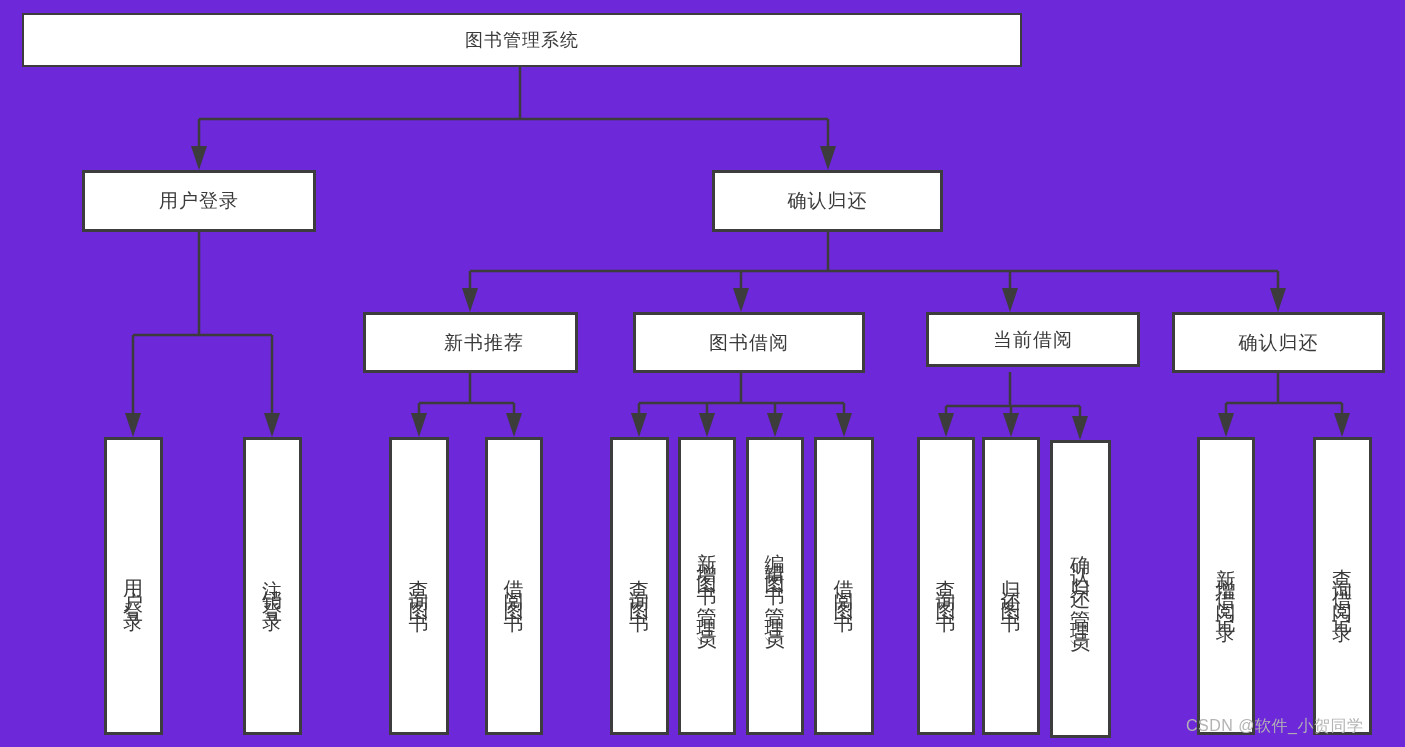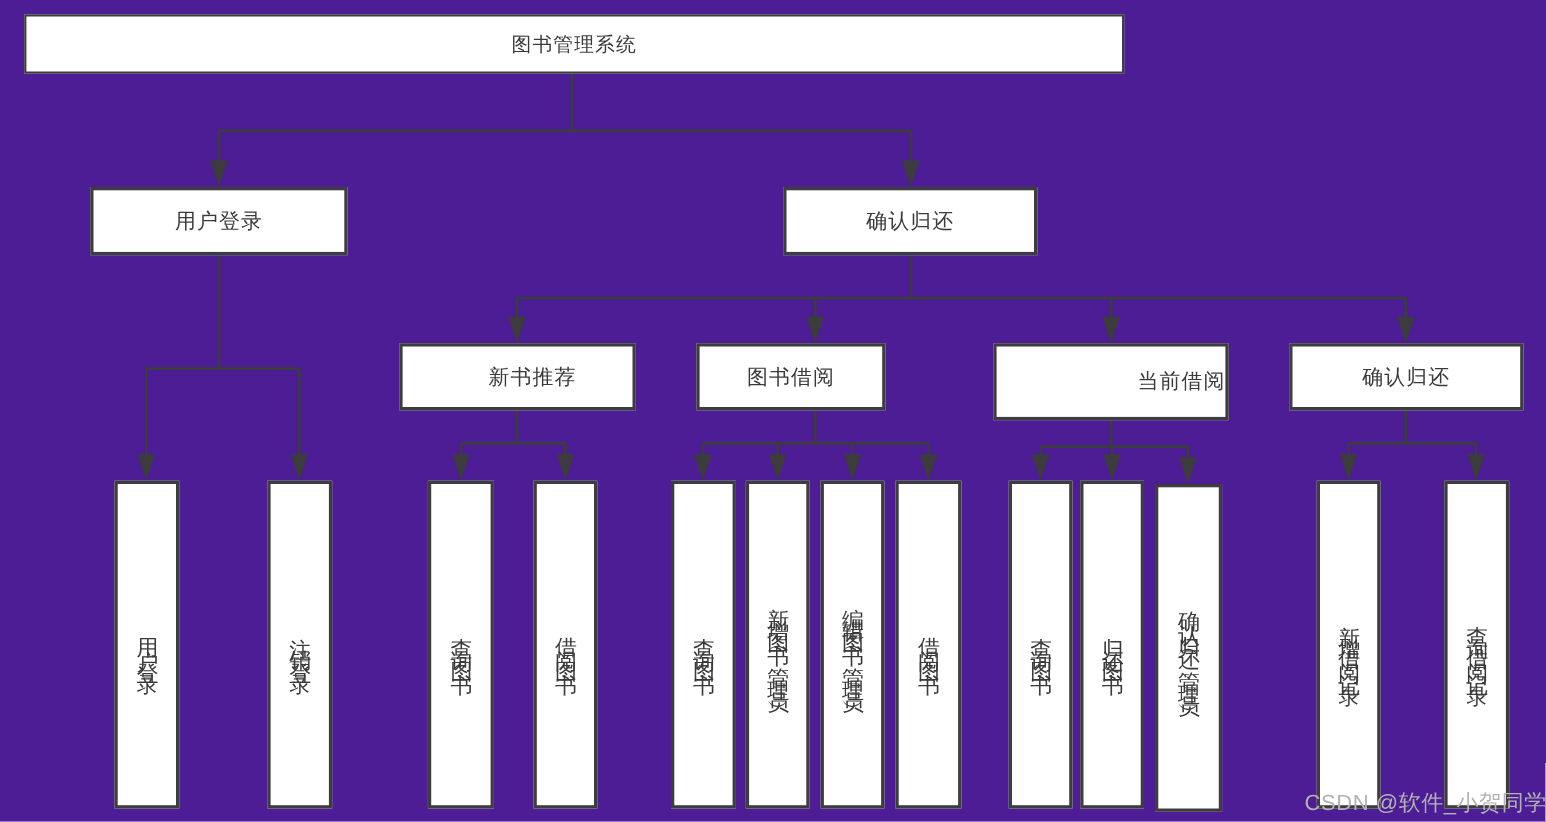--- a/index.html
+++ b/index.html
@@ -1,19 +1,19 @@
 <!DOCTYPE html>
 <html><head>
 <meta charset="utf-8">
 <style>
   html,body{margin:0;padding:0;background:#ffffff;}
   .canvas{
     position:relative;
     width:1405px;height:747px;
-    background:#4c1d95;
+    background:#6d28d9;
     font-family:"Liberation Sans","DejaVu Sans",sans-serif;
     color:#3a3a3a;
     overflow:hidden;
   }
   svg.connectors{position:absolute;left:0;top:0;width:1405px;height:747px;}
   .node{
     position:absolute;
     box-sizing:border-box;
     background:#ffffff;
     border:3px solid #3d3d3d;
@@ -26,21 +26,21 @@
     writing-mode:vertical-rl;
     text-orientation:mixed;
     font-size:20px;
     line-height:1;
     letter-spacing:11px;
     white-space:nowrap;
   }
   .watermark{
     position:absolute;
     left:1186px;top:716px;
-    font-size:20px;
+    font-size:16px;
     color:#b3b3b3;
     letter-spacing:0.5px;
     white-space:nowrap;
   }
 </style>
 </head>
 <body>
 
 <div class="canvas">
 
@@ -91,24 +91,24 @@
   <div class="node header" style="left:82px;top:170px;width:234px;height:62px;">
     <span>用户登录</span>
   </div>
   <div class="node header" style="left:712px;top:170px;width:231px;height:62px;">
     <span>确认归还</span>
   </div>
 
   <div class="node header" style="left:363px;top:312px;width:215px;height:61px;padding-left:27px;">
     <span>新书推荐</span>
   </div>
-  <div class="node header" style="left:633px;top:312px;width:172px;height:61px;font-family:Liberation Mono, monospace;">
+  <div class="node header" style="left:633px;top:312px;width:232px;height:61px;font-family:Liberation Mono, monospace;">
     <span>图书借阅</span>
   </div>
-  <div class="node header" style="left:903px;top:312px;width:214px;height:70px;justify-content:flex-end;">
+  <div class="node header" style="left:926px;top:312px;width:214px;height:55px;">
     <span>当前借阅</span>
   </div>
   <div class="node header" style="left:1172px;top:312px;width:213px;height:61px;">
     <span>确认归还</span>
   </div>
 
   <div class="node leaf" style="left:104px;top:437px;width:59px;height:298px;">
     <span>用户登录</span>
   </div>
   <div class="node leaf" style="left:243px;top:437px;width:59px;height:298px;">

